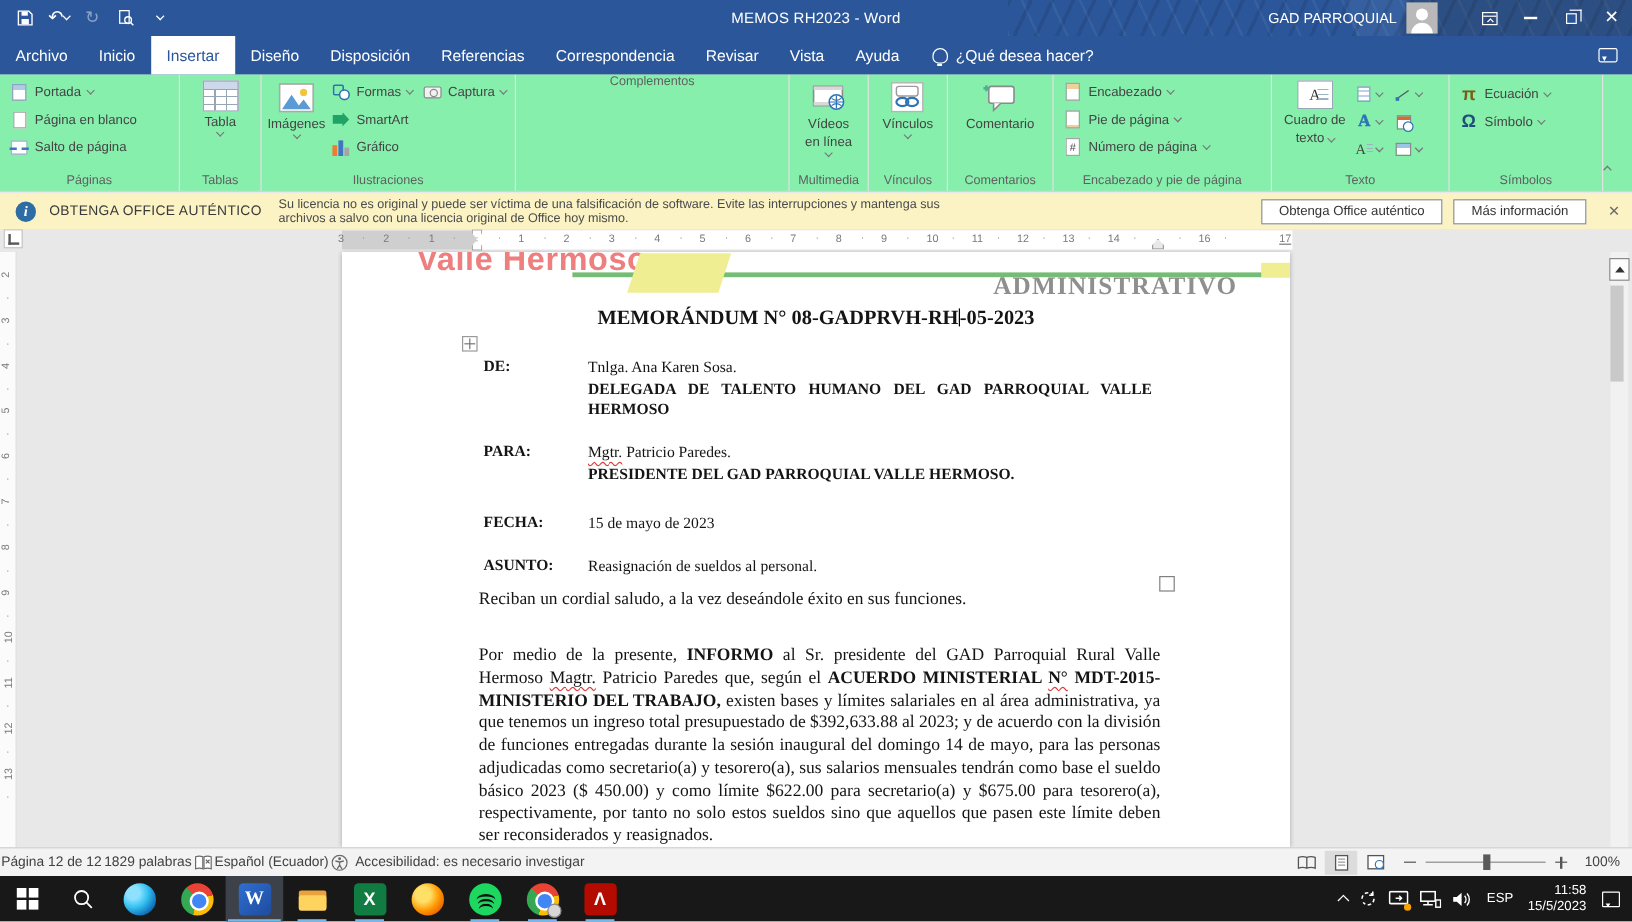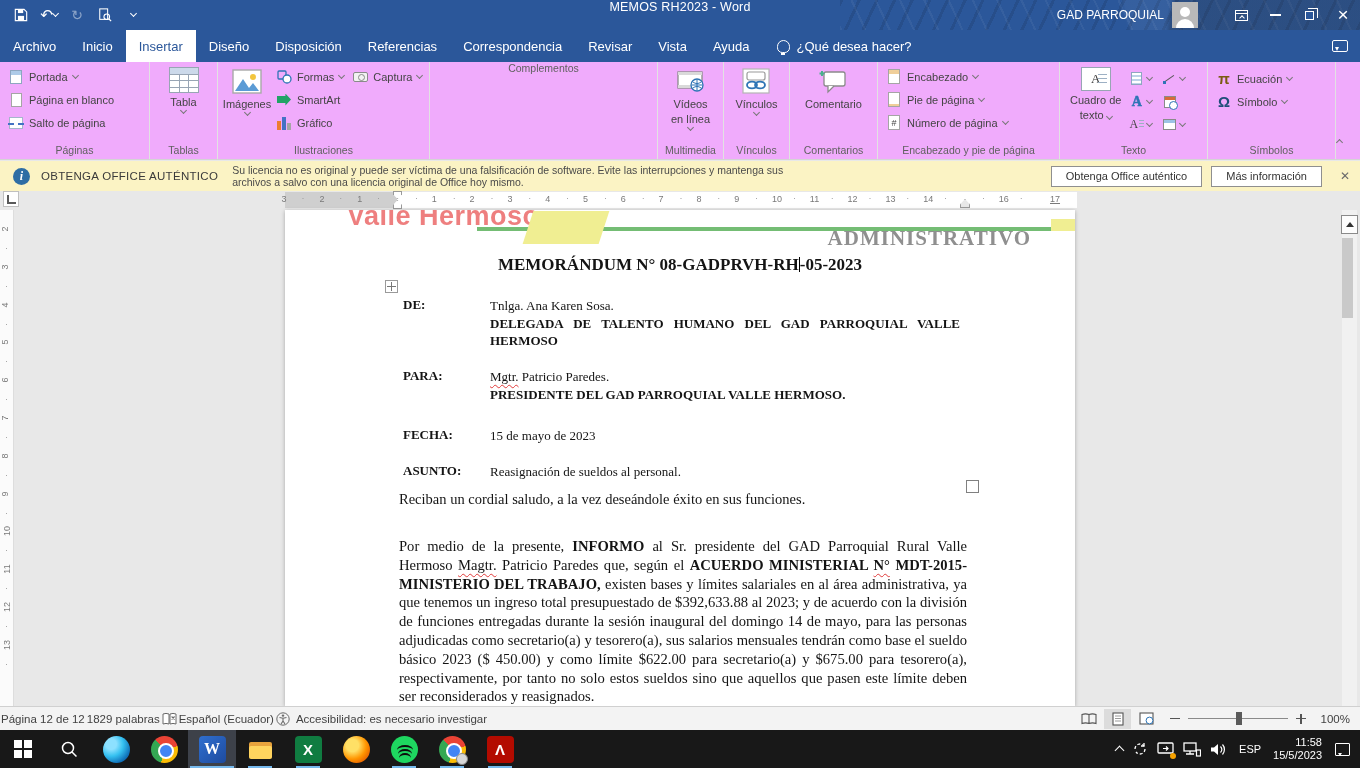--- a/index.html
+++ b/index.html
@@ -1,21 +1,21 @@
 <!DOCTYPE html>
 <html><head>
 <meta charset="utf-8">
 <style>
   *{margin:0;padding:0;box-sizing:border-box}
   html,body{width:1360px;height:768px;overflow:hidden}
   body{font-family:"Liberation Sans","DejaVu Sans",sans-serif;position:relative;background:#e8e8e8}
   .band{position:absolute;left:0;width:1360px}
 
   
-  #titlebar{top:0;height:30px;background:#2b579a;display:flex;color:#fff;z-index:5}
+  #titlebar{top:0;height:30px;background:#2b579a;display:flex;align-items:center;color:#fff;z-index:5}
   #titlebar::after{content:"";position:absolute;right:0;top:0;bottom:0;width:520px;pointer-events:none;
     background:
       radial-gradient(circle at 96% 160%, rgba(0,0,0,.18) 0 34%, transparent 35%),
       radial-gradient(circle at 78% -60%, rgba(255,255,255,.05) 0 30%, transparent 31%),
       repeating-linear-gradient(115deg, rgba(0,0,0,.10) 0 3px, transparent 3px 16px),
       repeating-linear-gradient(65deg, rgba(255,255,255,.05) 0 2px, transparent 2px 22px);}
   .qat{display:flex;align-items:center;gap:6px;padding:0 10px;z-index:6}
   .qbtn{display:flex;align-items:center;justify-content:center;width:22px;height:24px}
   .qbtn svg{display:block}
   .undo-glyph::before{content:"↶";font-size:15px;line-height:1}
@@ -40,21 +40,21 @@
   .rtab{display:flex;align-items:center;padding:0 13px;font-size:13px;cursor:default}
   .rtab.active{background:#fff;color:#2b579a}
   .tellme{display:flex;align-items:center;gap:7px;padding:0 14px;font-size:13px}
   .bulb{width:13px;height:13px;border:1.3px solid #fff;border-radius:50% 50% 40% 40%;position:relative}
   .bulb::after{content:"";position:absolute;left:3.2px;bottom:-3.5px;width:4px;height:2.5px;background:#fff}
   .tab-feedback{margin-left:auto;display:flex;align-items:center;padding-right:12px}
   .bubble-o{width:16px;height:12px;border:1.3px solid #fff;border-radius:2px;position:relative}
   .bubble-o::after{content:"";position:absolute;left:2px;bottom:-4px;border:4px solid transparent;border-top-color:#fff;border-left-width:2px;border-right-width:2px}
 
   
-  #ribbon{top:62px;height:98px;background:#f0abfc;border-bottom:1px solid #d4d4d4;display:flex;color:#444;z-index:3}
+  #ribbon{top:62px;height:98px;background:#86efac;border-bottom:1px solid #d4d4d4;display:flex;color:#444;z-index:3}
   .grp{display:flex;flex-direction:column;border-right:1px solid #e2e2e2;flex:none}
   .grp-body{flex:1;display:flex;align-items:flex-start;padding:3px 4px 0}
   .grp-label{font-size:10.5px;color:#606060;text-align:center;padding:0 4px 3px;white-space:nowrap}
   .vcol{display:flex;flex-direction:column}
   .sbtn{display:flex;align-items:center;gap:5px;font-size:11px;padding:2px 4px;height:23px;white-space:nowrap;cursor:default}
   .bigbtn{display:flex;flex-direction:column;align-items:center;justify-content:flex-start;gap:3px;padding:2px 6px 0;font-size:11px;line-height:12px;text-align:center;cursor:default;min-width:50px}
   .cv{display:inline-block;width:5px;height:5px;border-right:1.2px solid #777;border-bottom:1.2px solid #777;transform:rotate(45deg);flex:none;margin-top:-3px}
   .cv.up{transform:rotate(-135deg);margin-top:3px}
   #ribbon .filler{flex:1;position:relative;border-right:none}
   .collapse-btn{position:absolute;right:18px;bottom:10px}
@@ -587,21 +587,21 @@
         <span class="rdot" style="left: 433.7px;">·</span>
         <span class="rnum" style="left: 450.6px;">12</span>
         <span class="rdot" style="left: 471.5px;">·</span>
         <span class="rnum" style="left: 488.4px;">13</span>
         <span class="rdot" style="left: 509.3px;">·</span>
         <span class="rnum" style="left: 526.2px;">14</span>
         <span class="rdot" style="left: 547.1px;">·</span>
         <span class="rdot" style="left: 584.9px;">·</span>
         <span class="rnum" style="left: 601.8px;">16</span>
         <span class="rdot" style="left: 622.7px;">·</span>
-        <span class="rnum" style="left: 653px; text-decoration: underline;">17</span>
+        <span class="rnum" style="left: 669px; text-decoration: underline;">17</span>
       </span>
     <span class="indent-first" style="left:108px"></span>
     <span class="indent-hang" style="left:108px"></span>
     <span class="indent-right"></span>
   </div>
 </div>
 
 <div class="band" id="docarea">
   <div class="vruler"><span><span class="vnum" style="top: 14px;">2</span><span class="vdot" style="top: 32.9px;">·</span><span class="vnum" style="top: 51.8px;">3</span><span class="vdot" style="top: 70.7px;">·</span><span class="vnum" style="top: 89.6px;">4</span><span class="vdot" style="top: 108.5px;">·</span><span class="vnum" style="top: 127.4px;">5</span><span class="vdot" style="top: 146.3px;">·</span><span class="vnum" style="top: 165.2px;">6</span><span class="vdot" style="top: 184.1px;">·</span><span class="vnum" style="top: 203px;">7</span><span class="vdot" style="top: 221.9px;">·</span><span class="vnum" style="top: 240.8px;">8</span><span class="vdot" style="top: 259.7px;">·</span><span class="vnum" style="top: 278.6px;">9</span><span class="vdot" style="top: 297.5px;">·</span><span class="vnum" style="top: 316.4px;">10</span><span class="vdot" style="top: 335.3px;">·</span><span class="vnum" style="top: 354.2px;">11</span><span class="vdot" style="top: 373.1px;">·</span><span class="vnum" style="top: 392px;">12</span><span class="vdot" style="top: 410.9px;">·</span><span class="vnum" style="top: 429.8px;">13</span><span class="vdot" style="top: 448.7px;">·</span></span></div>
 

